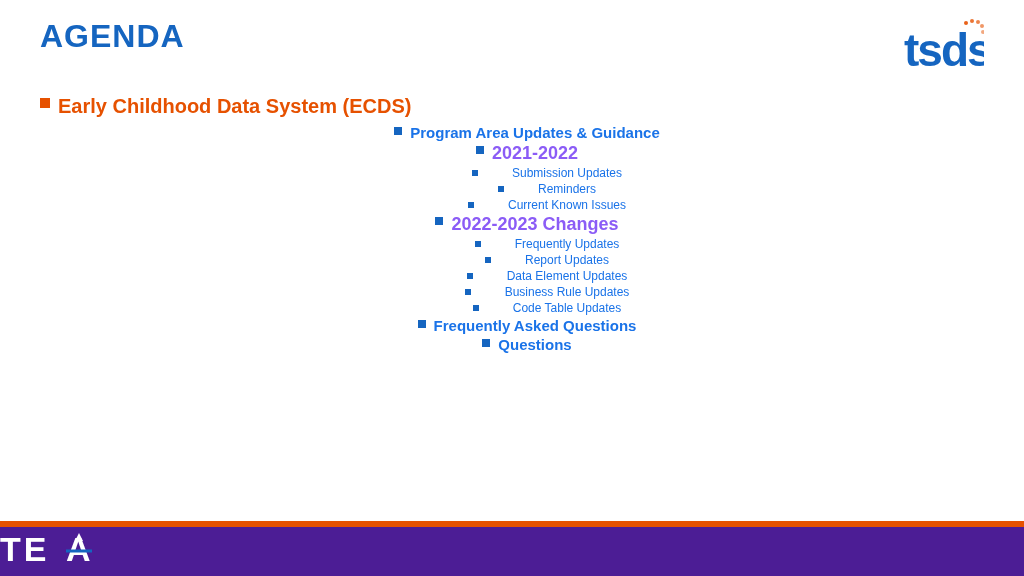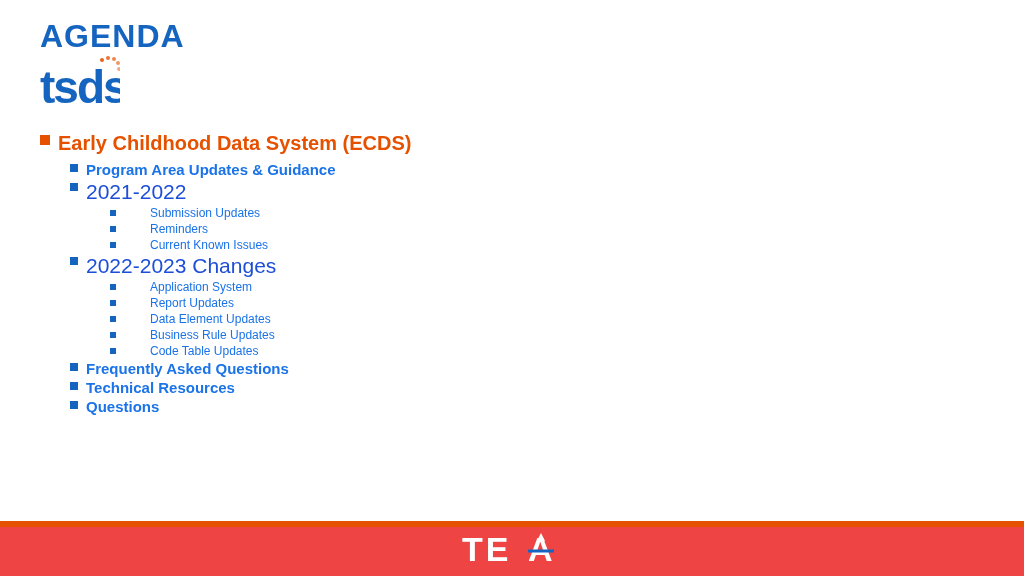--- a/index.html
+++ b/index.html
@@ -26,21 +26,20 @@
       flex: 1;
       padding: 18px 40px 10px 40px;
       position: relative;
     }
 
     .header-bar {
       display: flex;
       align-items: flex-start;
       justify-content: space-between;
       margin-bottom: 12px;
-      flex-direction: column;
     }
 
     .agenda-title {
       font-size: 32px;
       font-weight: 800;
       color: #1565c0;
       letter-spacing: 1px;
     }
 
     
@@ -93,23 +92,23 @@
       margin-bottom: 3px;
     }
 
     .level2-text {
       font-size: 15px;
       font-weight: 600;
       color: #1a73e8;
     }
 
     .level2-text.bold-large {
-      font-size: 21px;
-      font-weight: 400;
-      color: #1d4ed8;
+      font-size: 18px;
+      font-weight: 700;
+      color: #8b5cf6;
     }
 
     .level3 {
       display: flex;
       align-items: flex-start;
       margin-left: 70px;
       margin-bottom: 2px;
       gap: 26px;
     }
 
@@ -126,24 +125,24 @@
       flex-direction: column;
     }
 
     .footer-orange {
       height: 6px;
       background: #e65100;
     }
 
     .footer-blue {
       flex: 1;
-      background: #ef4444;
+      background: #4c1d95;
       display: flex;
       align-items: center;
-      justify-content: center;
+      justify-content: flex-start;
     }
 
     .tea-logo {
       color: white;
       font-size: 30px;
       font-weight: 900;
       letter-spacing: 2px;
     }
 
     
@@ -151,20 +150,21 @@
       position: relative;
       display: inline-block;
     }
 
     .agenda-list {
       margin-top: 18px;
     }
 
     .section-gap {
       margin-bottom: 2px;
+      justify-content: center;
     }
 
     .top-item-gap {
       margin-bottom: 6px;
     }
   </style>
 </head>
 <body>
 
 <div class="slide">
@@ -220,21 +220,21 @@
         <span class="level3-text">Current Known Issues</span>
       </div>
 
       <div class="level2 section-gap">
         <span class="bullet-blue-rect"></span>
         <span class="level2-text bold-large">2022-2023 Changes</span>
       </div>
 
       <div class="level3 section-gap">
         <span class="bullet-small-blue"></span>
-        <span class="level3-text">Application System</span>
+        <span class="level3-text">Frequently Updates</span>
       </div>
 
       <div class="level3 section-gap">
         <span class="bullet-small-blue"></span>
         <span class="level3-text">Report Updates</span>
       </div>
 
       <div class="level3 section-gap">
         <span class="bullet-small-blue"></span>
         <span class="level3-text">Data Element Updates</span>
@@ -249,24 +249,20 @@
         <span class="bullet-small-blue"></span>
         <span class="level3-text">Code Table Updates</span>
       </div>
 
 
       <div class="level2 section-gap">
         <span class="bullet-blue-rect"></span>
         <span class="level2-text">Frequently Asked Questions</span>
       </div>
 
-      <div class="level2 section-gap">
-        <span class="bullet-blue-rect"></span>
-        <span class="level2-text">Technical Resources</span>
-      </div>
 
       <div class="level2 section-gap">
         <span class="bullet-blue-rect"></span>
         <span class="level2-text">Questions</span>
       </div>
 
     </div>
   </div>
 
   <div class="footer">

